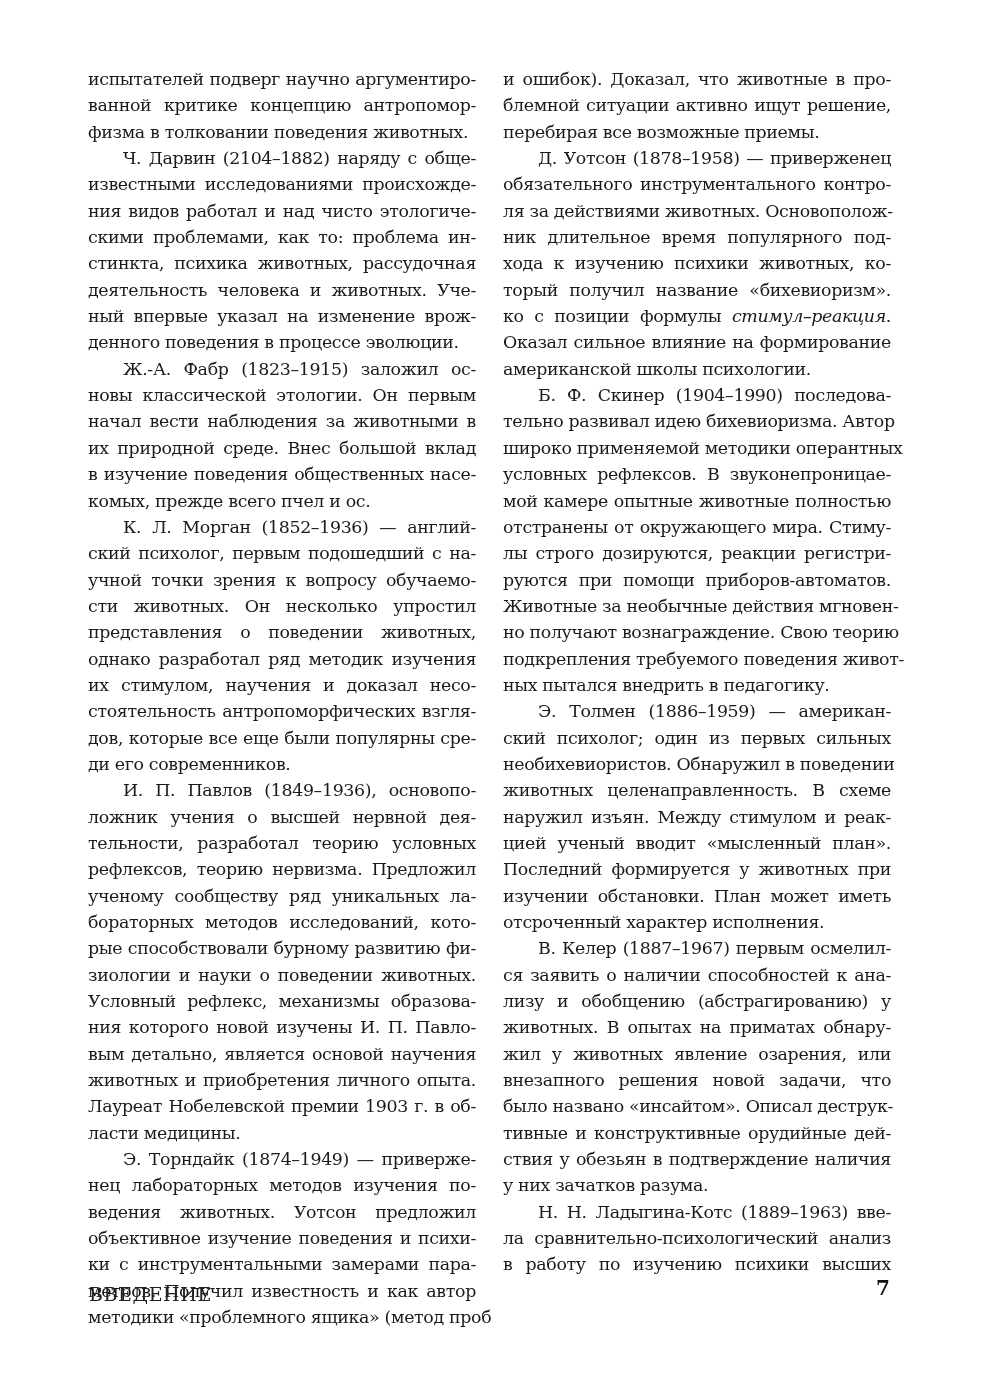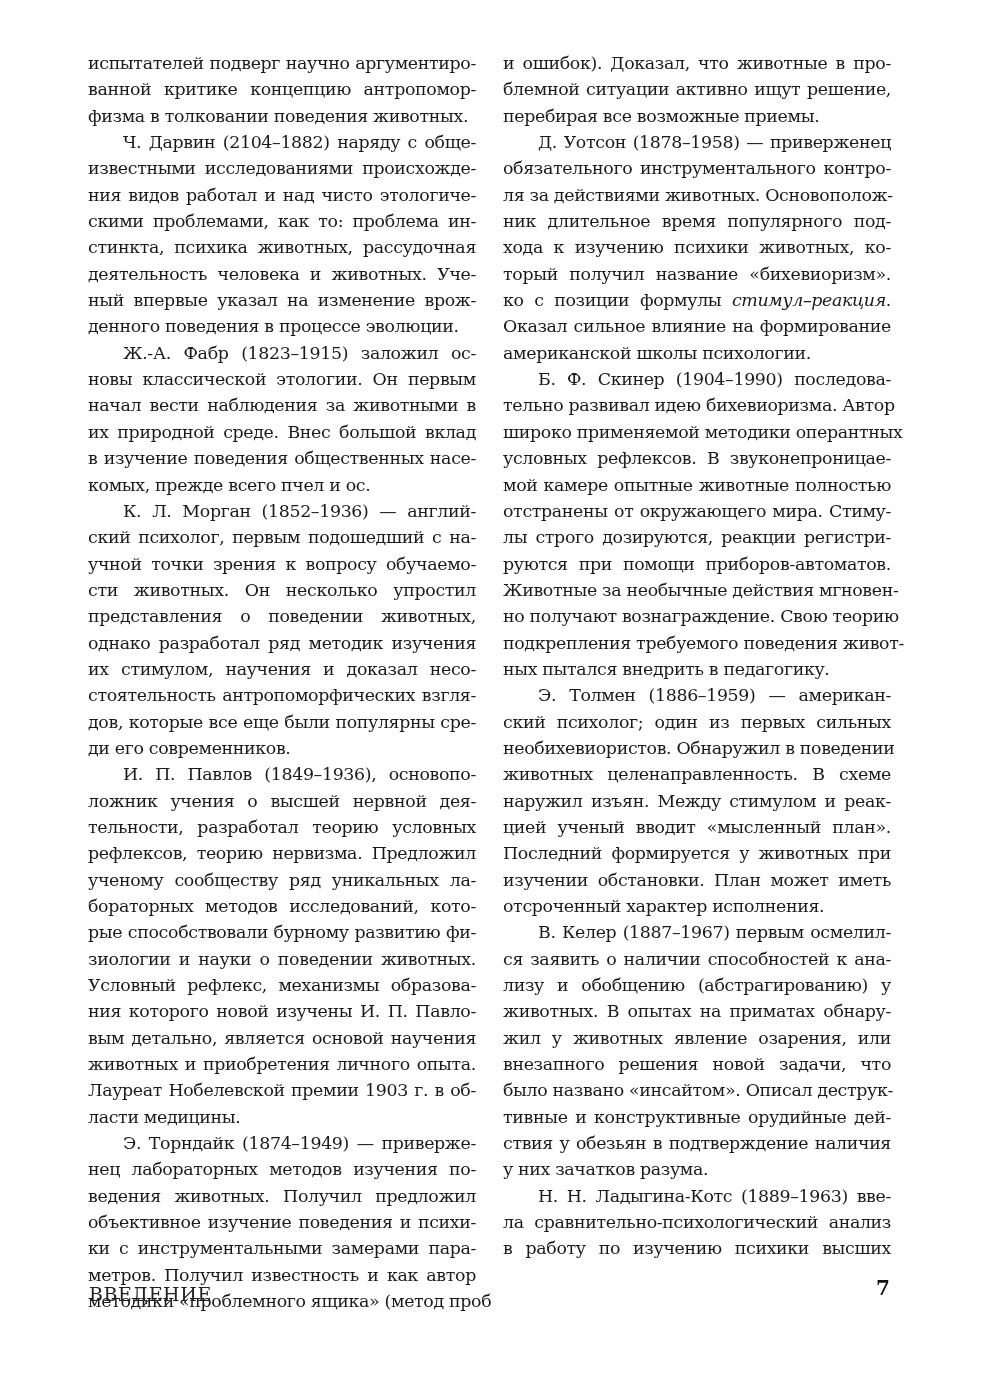--- a/index.html
+++ b/index.html
@@ -1,19 +1,19 @@
 <!DOCTYPE html>
 <html><head>
 <meta charset="utf-8">
 <style>
   html, body { margin: 0; padding: 0; background: #ffffff; }
   body { width: 986px; height: 1388px; position: relative; overflow: hidden;
          font-family: "DejaVu Serif", "Liberation Serif", serif; color: #1a1a1a; }
   .page { position: absolute; left: 0; top: 0; width: 986px; height: 1388px; }
-  .column { position: absolute; top: 50px; width: 388px; }
+  .column { position: absolute; top: 66px; width: 388px; }
   .col-left { left: 88px; }
   .col-right { left: 503px; }
   .line { height: 26.35px; line-height: 26.35px; font-size: 17.4px; white-space: nowrap;
           text-align: justify; text-align-last: justify; overflow: visible; letter-spacing: -0.35px; }
   .line.last { text-align-last: left; }
   .line.indent { padding-left: 35px; }
   .line em { }
   .footer-title { position: absolute; left: 89px; top: 1283px; font-size: 19px;
                   letter-spacing: 0.6px; font-family: "DejaVu Serif", serif; color: #222; }
   .page-number { position: absolute; right: 96px; top: 1276px; font-size: 20px; font-weight: bold;
@@ -60,21 +60,21 @@
       <div class="line"><span>рые способствовали бурному развитию фи-</span></div>
       <div class="line"><span>зиологии и науки о поведении животных.</span></div>
       <div class="line"><span>Условный рефлекс, механизмы образова-</span></div>
       <div class="line"><span>ния которого новой изучены И. П. Павло-</span></div>
       <div class="line"><span>вым детально, является основой научения</span></div>
       <div class="line"><span>животных и приобретения личного опыта.</span></div>
       <div class="line"><span>Лауреат Нобелевской премии 1903 г. в об-</span></div>
       <div class="line last"><span>ласти медицины.</span></div>
       <div class="line indent"><span>Э. Торндайк (1874–1949) — привержe-</span></div>
       <div class="line"><span>нец лабораторных методов изучения по-</span></div>
-      <div class="line"><span>ведения животных. Получил предложил</span></div>
+      <div class="line"><span>ведения животных. Уотсон предложил</span></div>
       <div class="line"><span>объективное изучение поведения и психи-</span></div>
       <div class="line"><span>ки с инструментальными замерами пара-</span></div>
       <div class="line"><span>метров. Получил известность и как автор</span></div>
       <div class="line"><span>методики «проблемного ящика» (метод проб</span></div>
     </div>
   <div class="column col-right">
       <div class="line"><span>и ошибок). Доказал, что животные в про-</span></div>
       <div class="line"><span>блемной ситуации активно ищут решение,</span></div>
       <div class="line last"><span>перебирая все возможные приемы.</span></div>
       <div class="line indent"><span>Д. Уотсон (1878–1958) — приверженец</span></div>

